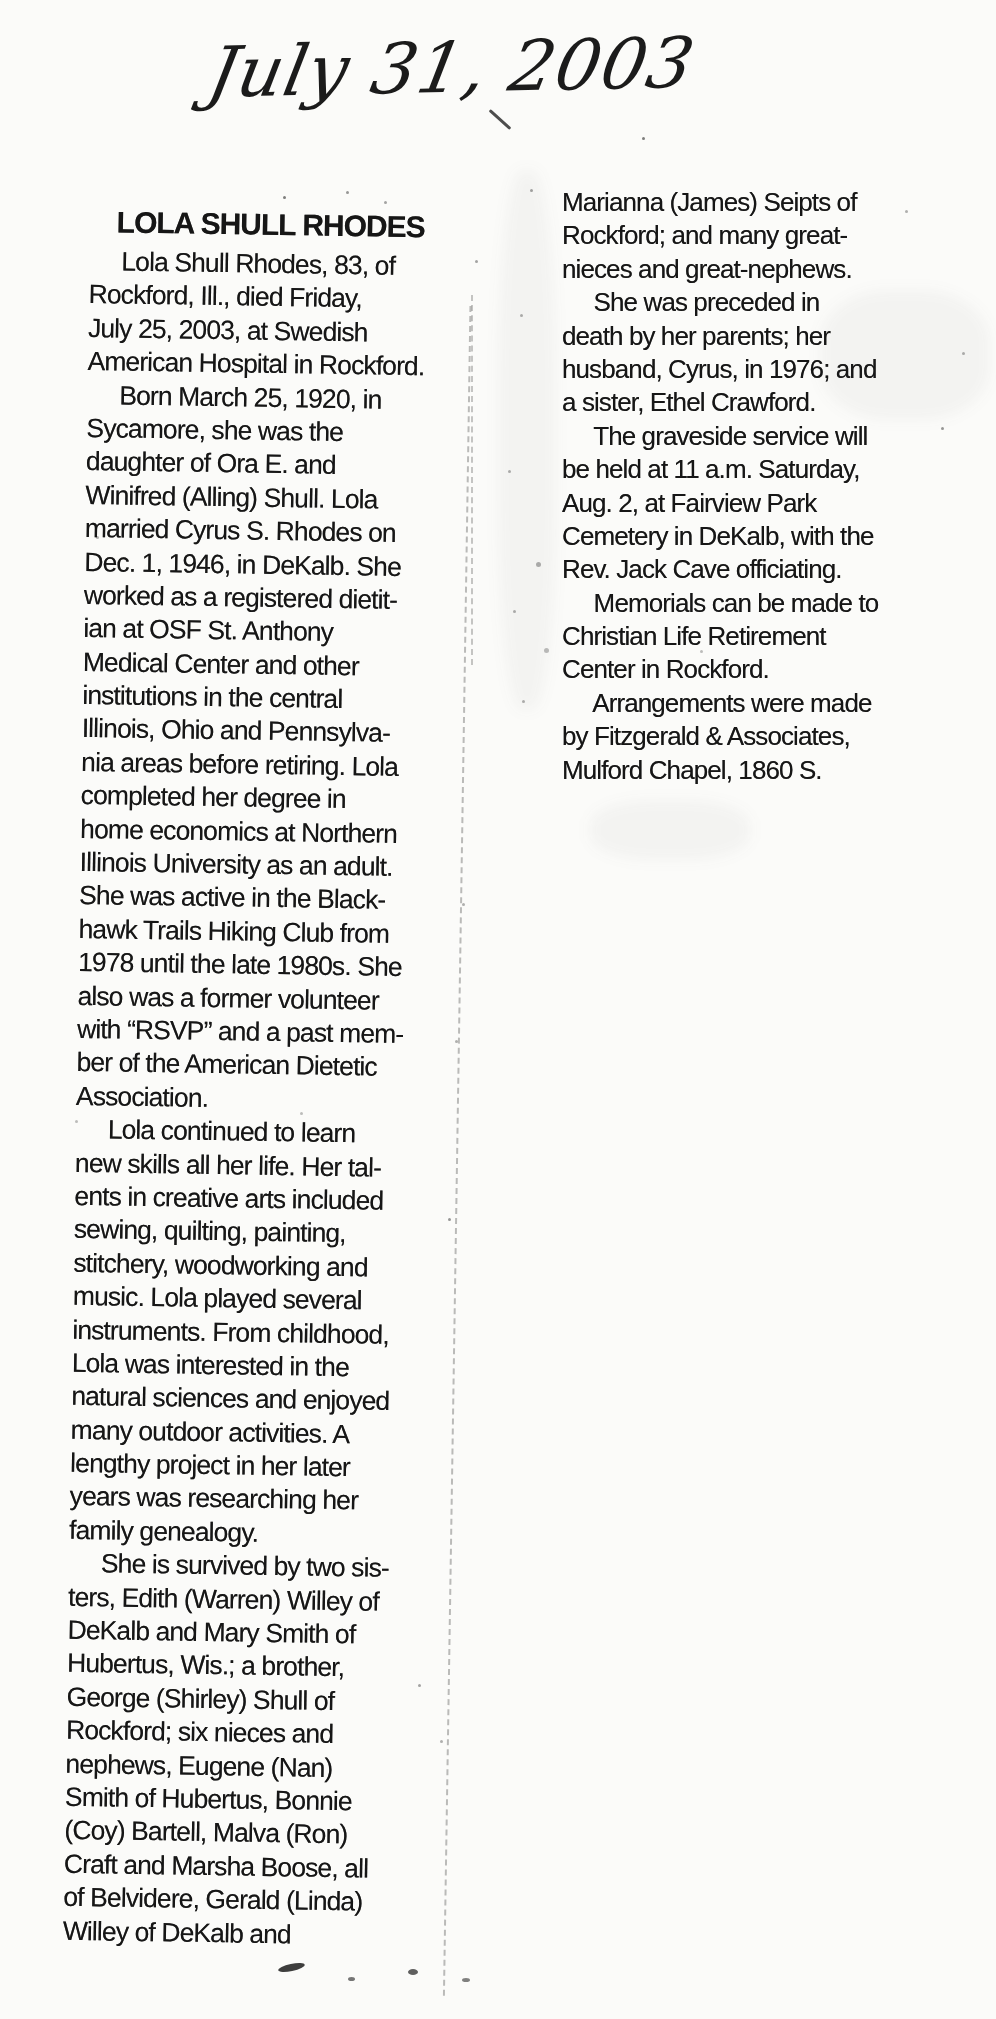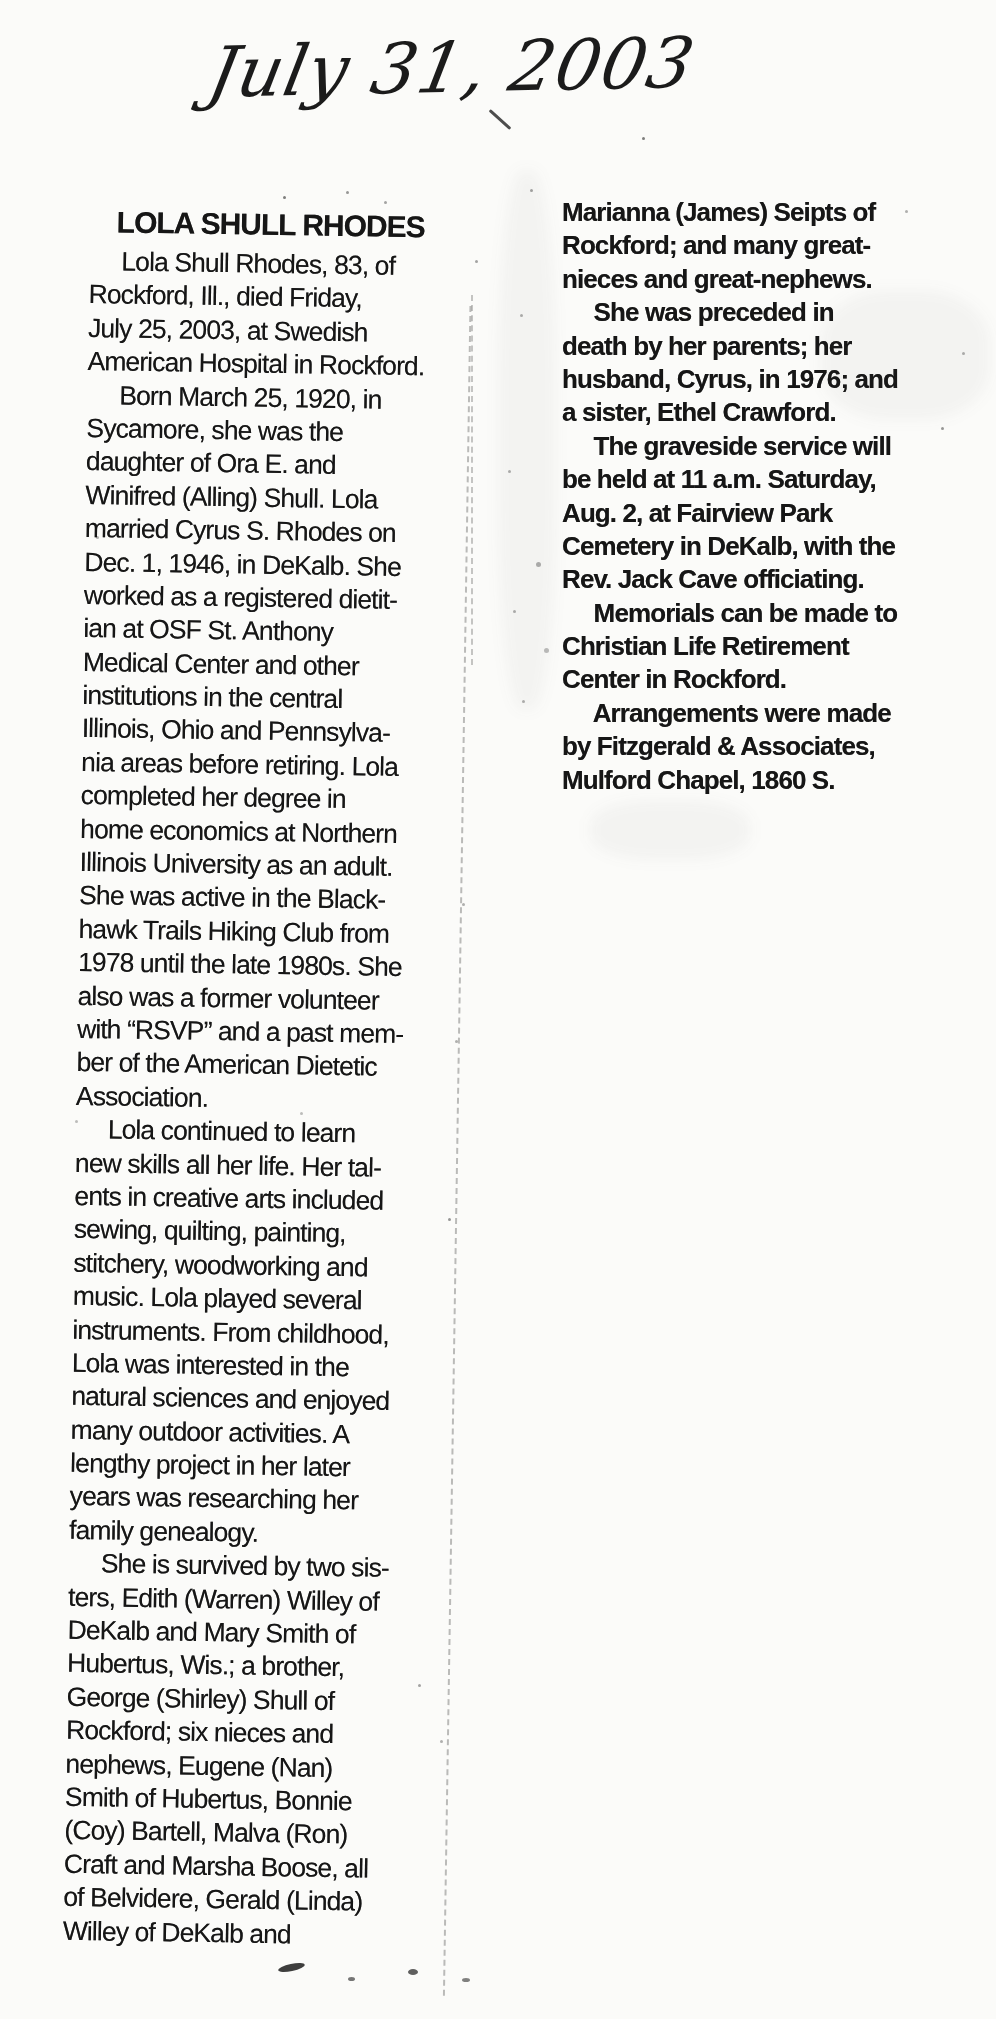--- a/index.html
+++ b/index.html
@@ -53,21 +53,21 @@
     text-shadow:0 0 .6px rgba(20,20,20,.6);
   }
   .col .line{
     font-size:26.5px;
     letter-spacing:-0.9px;
     line-height:33.4px;
     height:33.4px;
   }
   
   .article-right{
-    position:absolute;left:562px;top:196px;width:420px;font-weight:bold;
+    position:absolute;left:562px;top:186px;width:420px;
   }
   .article-right .line{font-size:26px;}
   
   .column-rule{
     position:absolute;left:381px;top:95px;height:1690px;width:0;
     border-left:2px dashed rgba(0,0,0,.26);
   }
   .column-rule-upper{
     position:absolute;left:471px;top:295px;height:370px;width:0;
     border-left:2px dashed rgba(0,0,0,.22);

